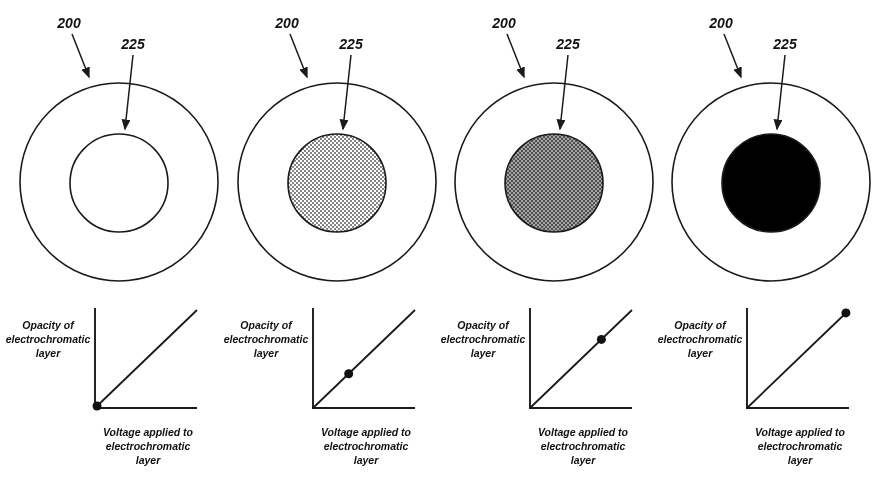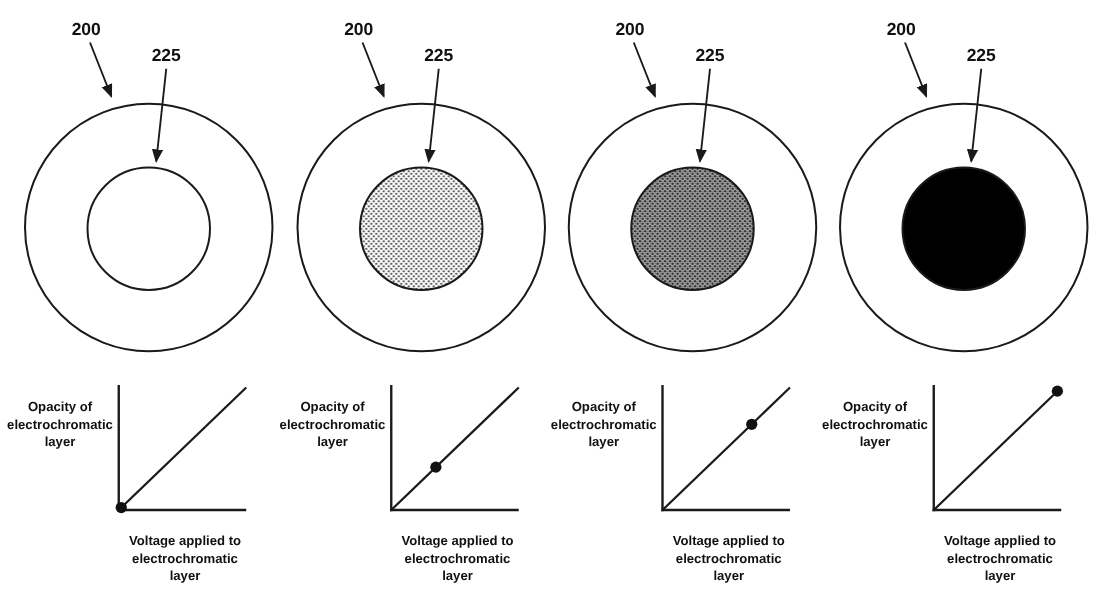--- a/index.html
+++ b/index.html
@@ -2,20 +2,21 @@
 <html><head>
 <meta charset="utf-8">
 <style>
   html, body { margin: 0; padding: 0; background: #ffffff; }
   .stage {
     position: relative;
     width: 883px;
     height: 481px;
     background: #ffffff;
     overflow: hidden;
+    font-style: italic;
   }
   svg text {
     font-family: "Liberation Sans", sans-serif;
     fill: #111111;
     font-weight: bold;
   }
   .ref-num   { font-size: 14px; }
   .axis-label{ font-size: 10.5px; }
   .ink-line  { stroke: #1a1a1a; fill: none; }
   .circle-stroke { stroke-width: 1.6; }

